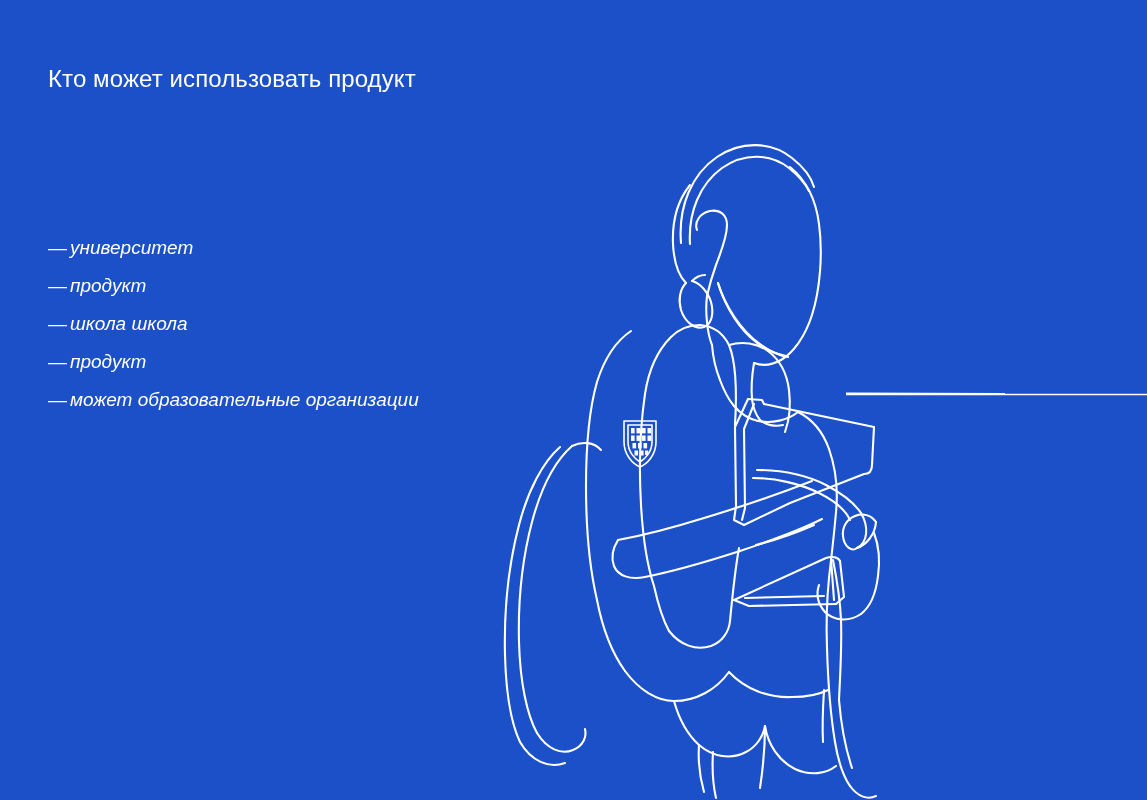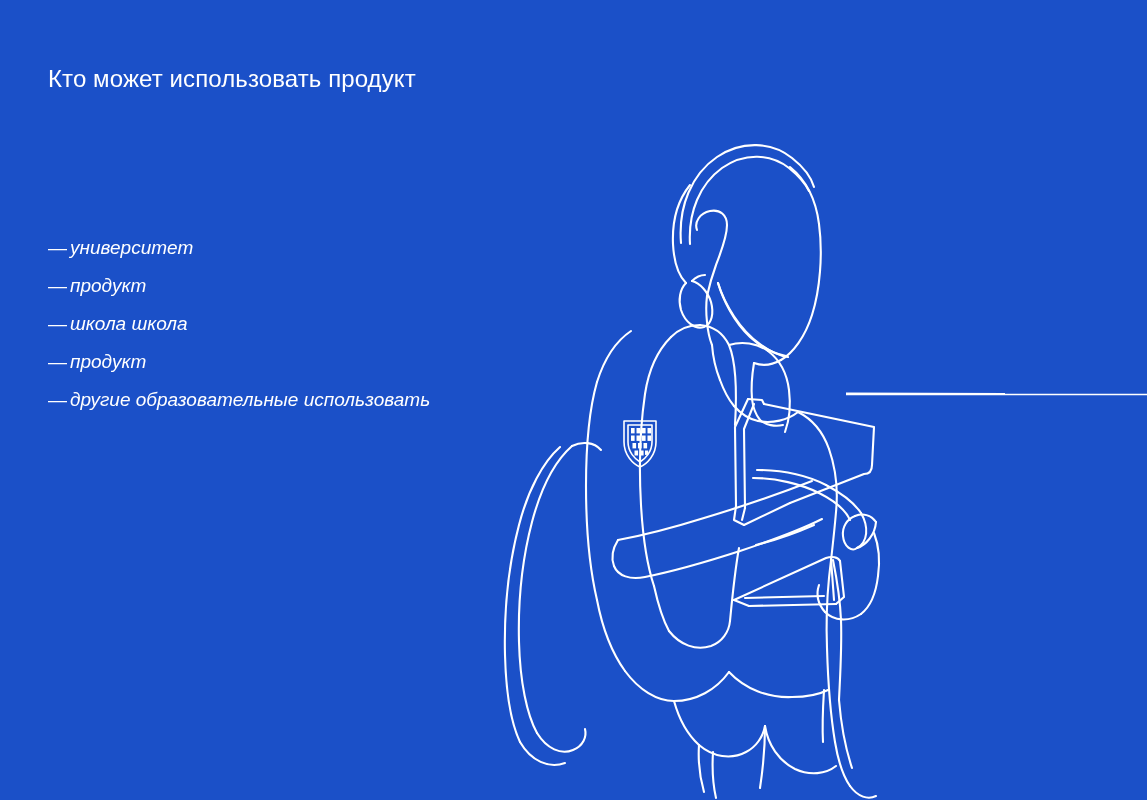--- a/index.html
+++ b/index.html
@@ -412,17 +412,17 @@
     <li>
       <span class="bullet-dash">—</span>
       <span class="bullet-text">школа школа</span>
     </li>
     <li>
       <span class="bullet-dash">—</span>
       <span class="bullet-text">продукт</span>
     </li>
     <li>
       <span class="bullet-dash">—</span>
-      <span class="bullet-text">другие образовательные использовать</span>
+      <span class="bullet-text">может образовательные организации</span>
     </li>
   </ul>
 
 </div>
 
 </body></html>

